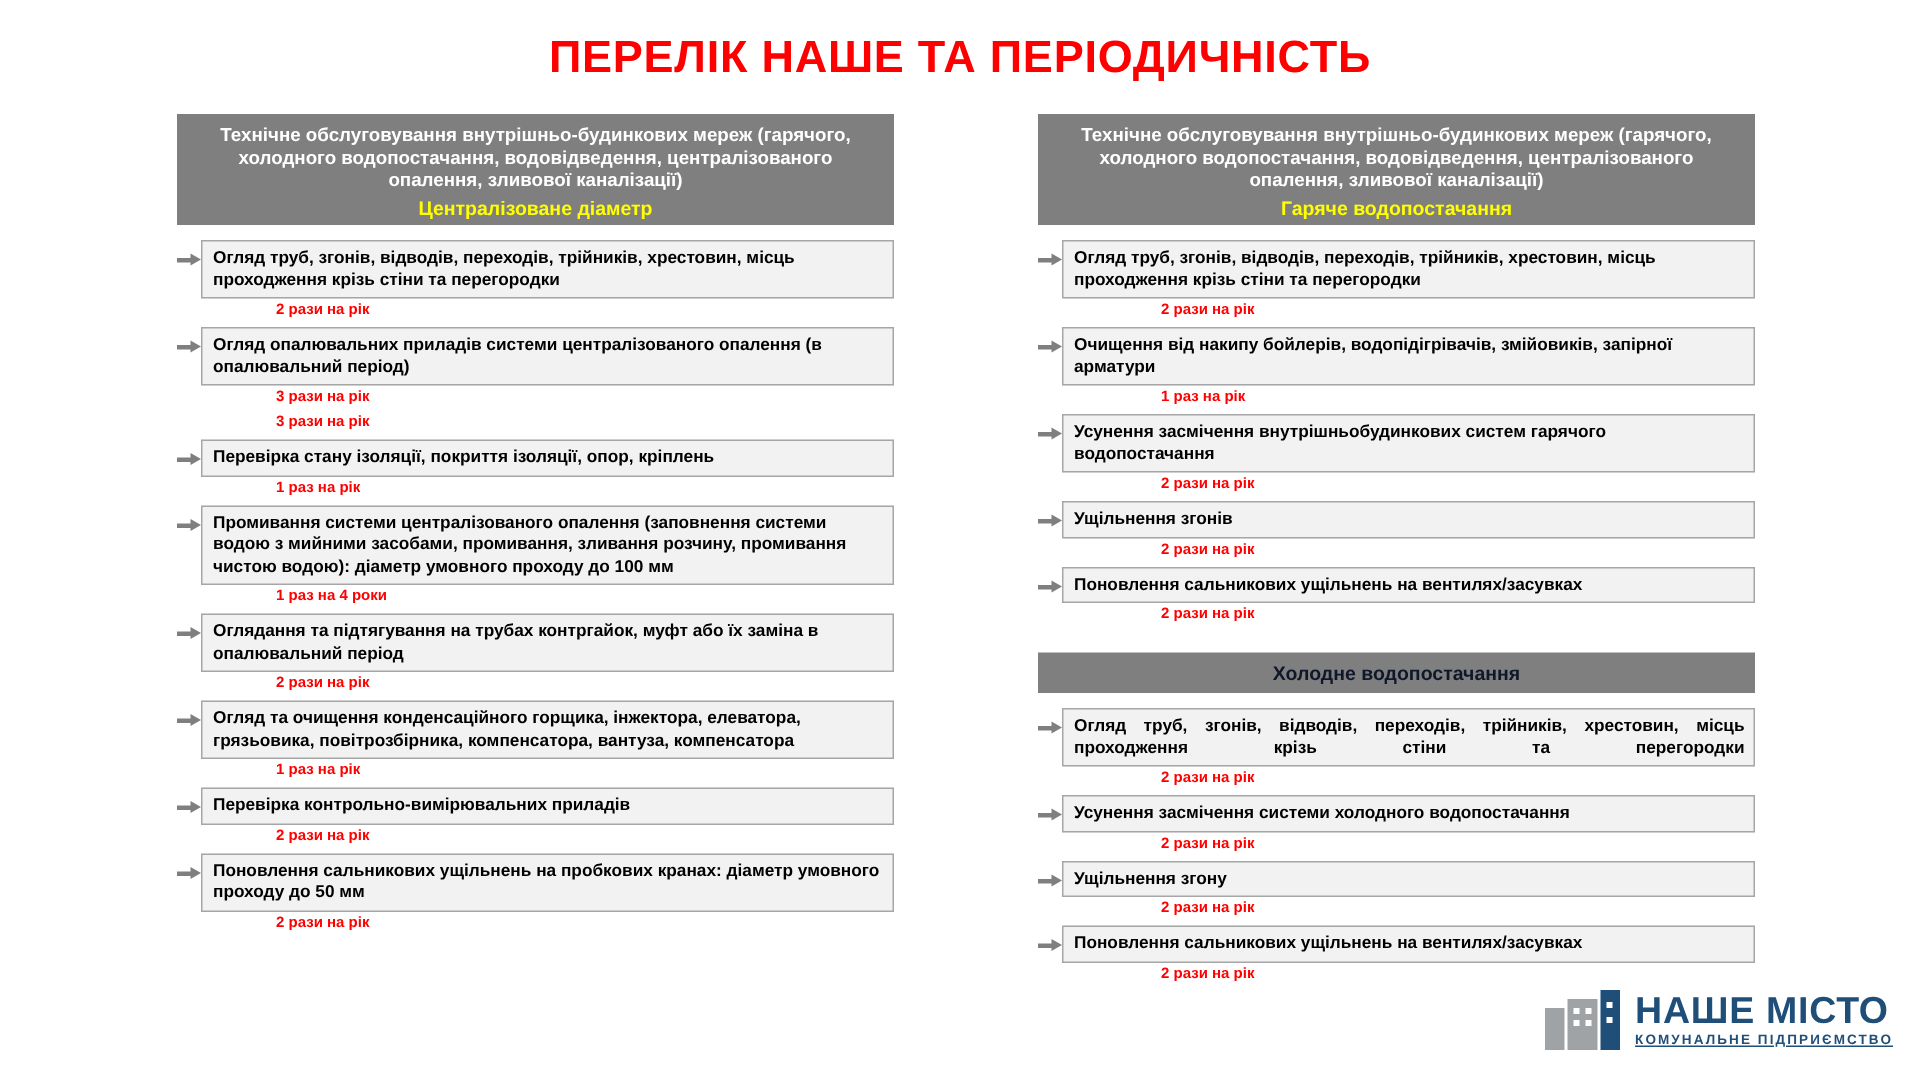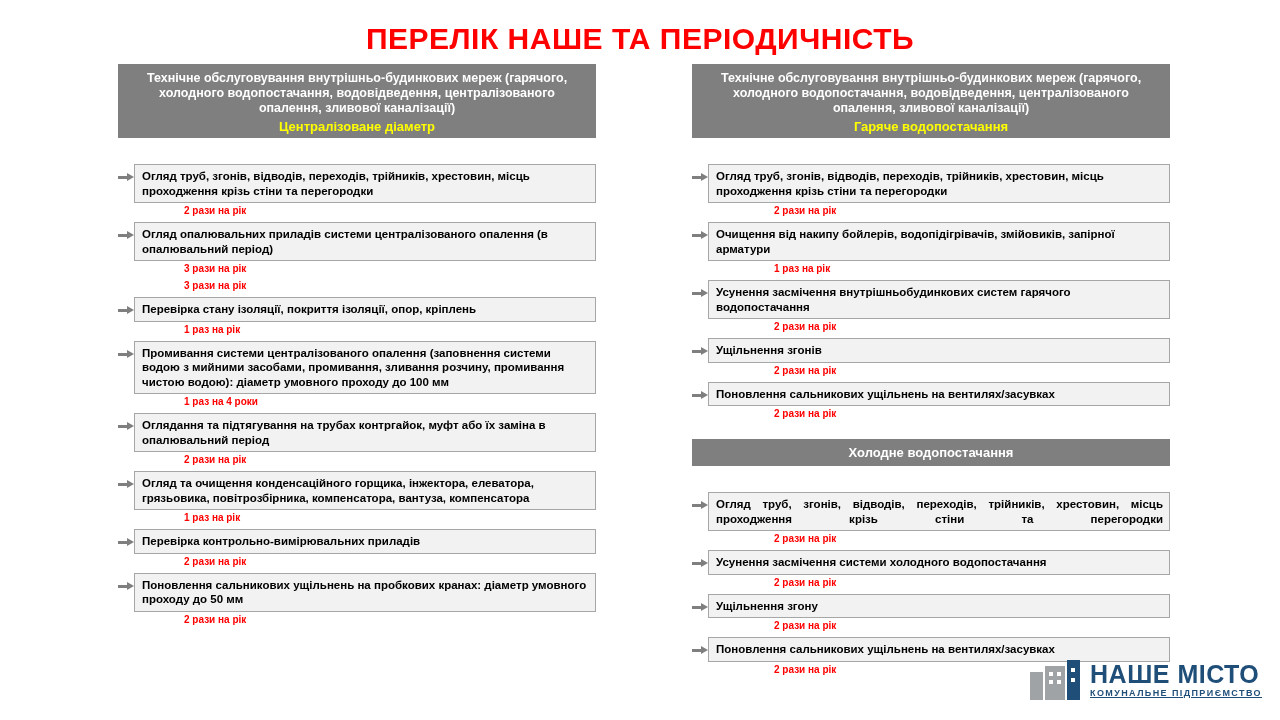--- a/index.html
+++ b/index.html
@@ -25,21 +25,21 @@
     left: 0;
     width: 1280px;
     text-align: center;
     font-size: 30px;
     font-weight: bold;
     color: #ff0000;
     letter-spacing: 0.5px;
   }
   .column {
     position: absolute;
-    top: 64px;
+    top: 76px;
   }
   .col-left { left: 118px; width: 478px; }
   .col-right { left: 692px; width: 478px; }
 
   .header-block {
     background: #7f7f7f;
     color: #ffffff;
     text-align: center;
     font-weight: bold;
     font-size: 12.5px;
@@ -48,32 +48,32 @@
     box-sizing: border-box;
   }
   .header-block .sub {
     color: #ffff00;
     font-size: 13px;
     line-height: 17px;
     padding-top: 2px;
   }
   .subheader-block {
     background: #7f7f7f;
-    color: #ffffff;
+    color: #0f172a;
     text-align: center;
     font-weight: bold;
     font-size: 13px;
     line-height: 17px;
     padding: 5px 8px;
     box-sizing: border-box;
   }
 
   .items {
     position: relative;
-    margin-top: 26px;
+    margin-top: 10px;
   }
   .item-row {
     position: relative;
     display: flex;
     align-items: flex-start;
     margin-bottom: 2px;
   }
   .arrow {
     width: 16px;
     flex: 0 0 16px;

